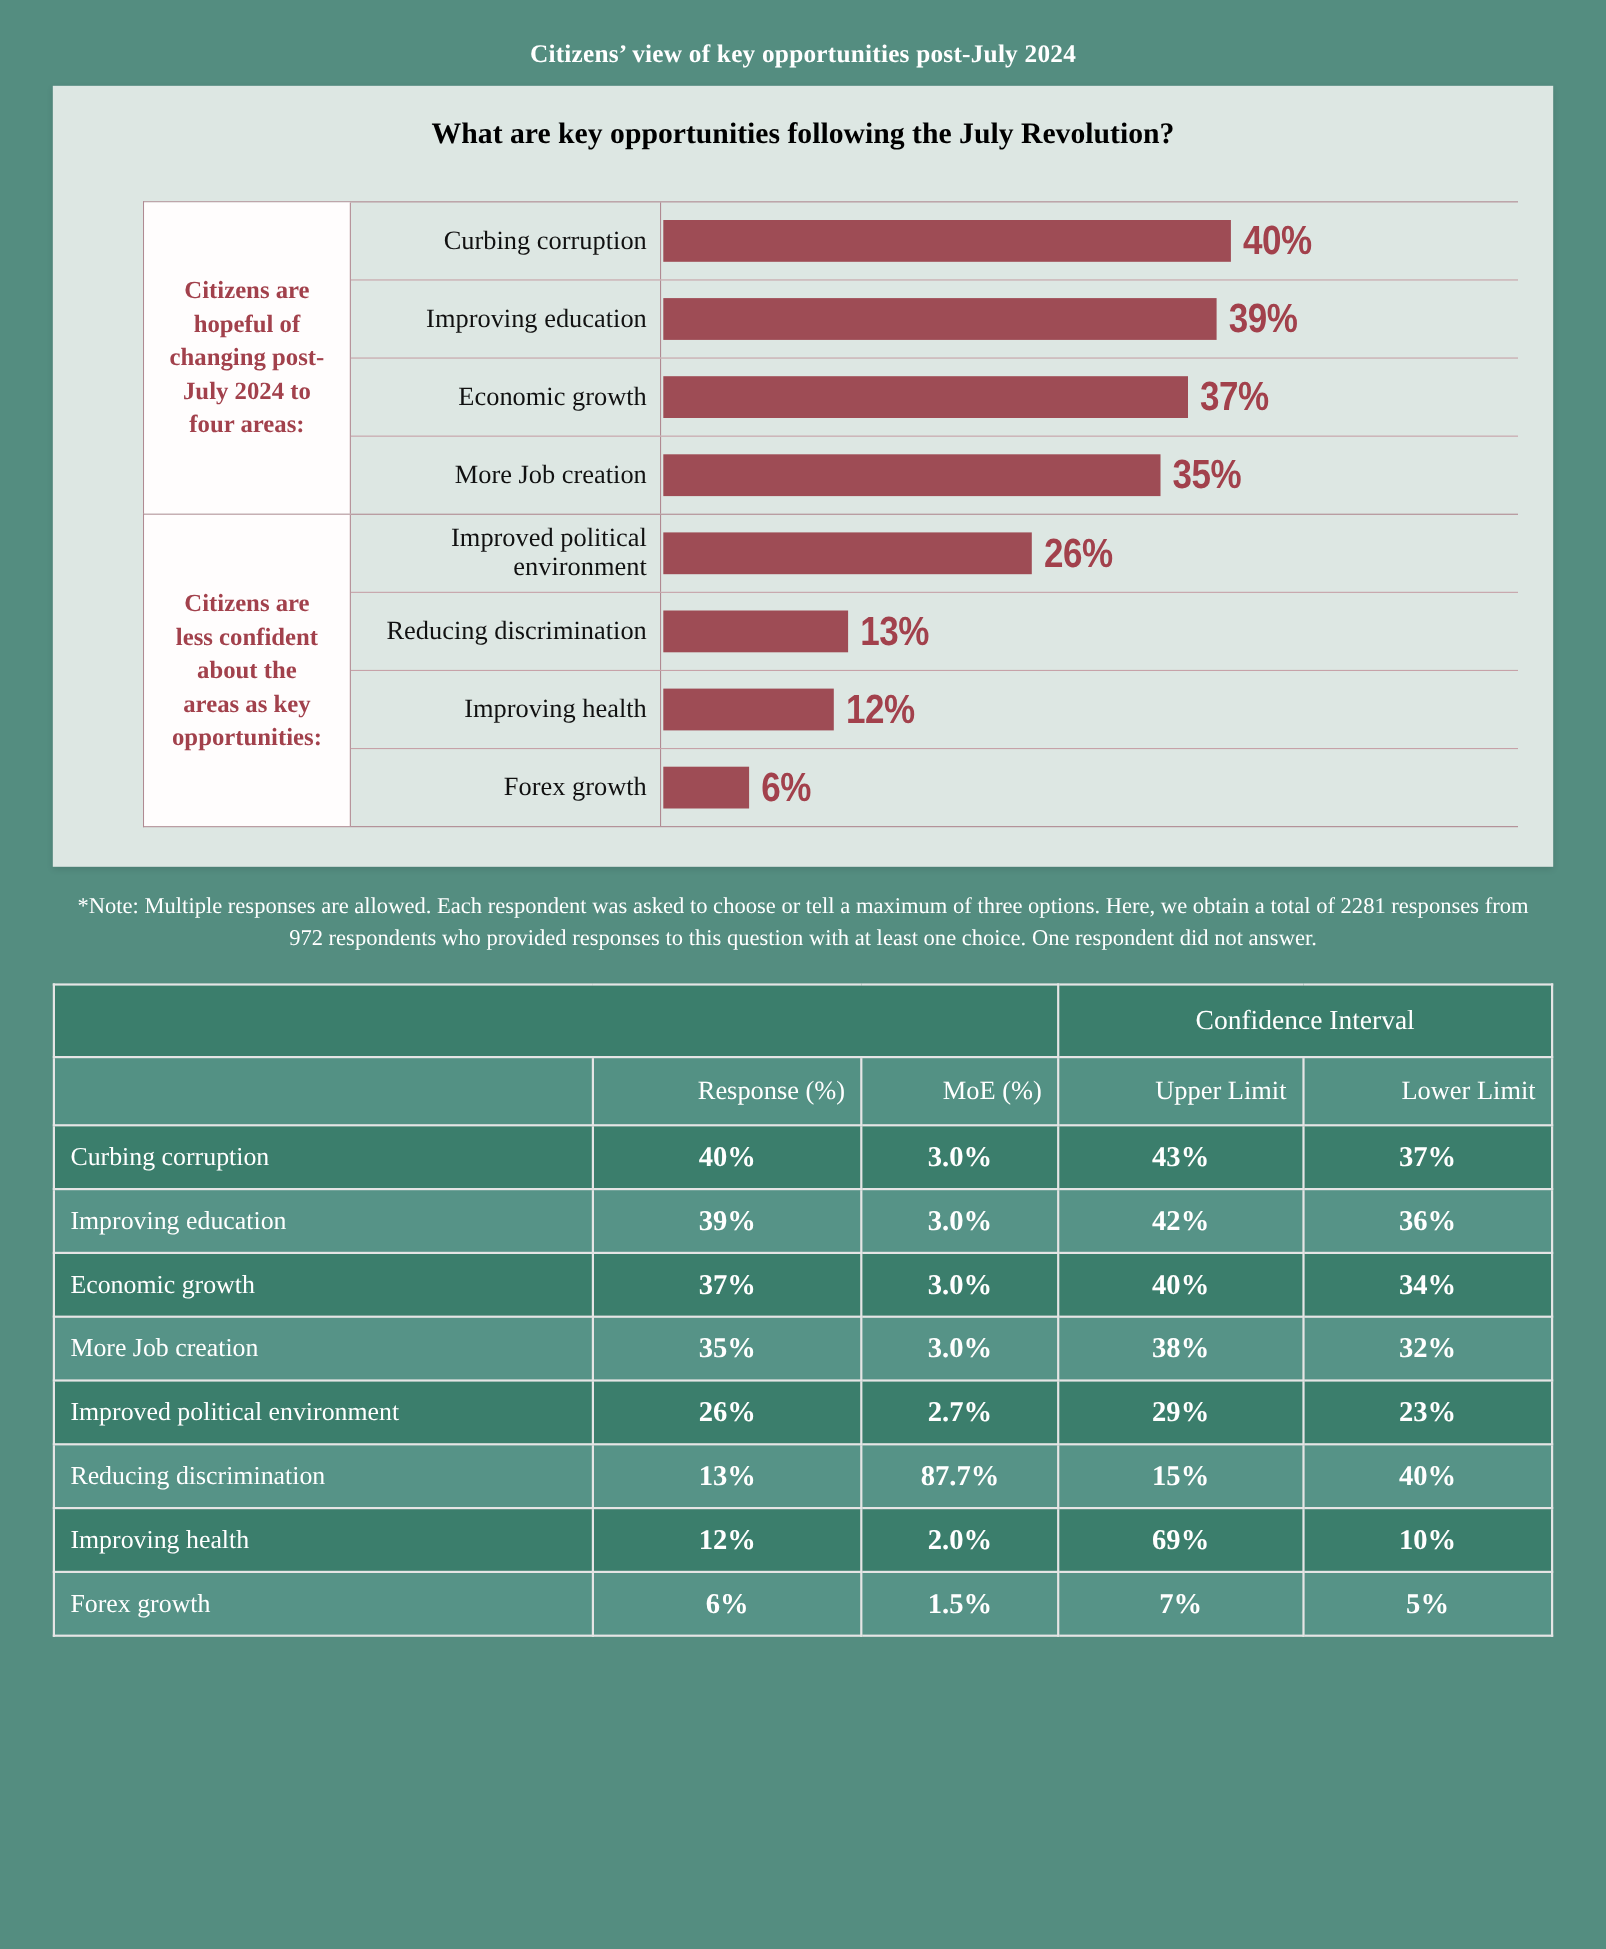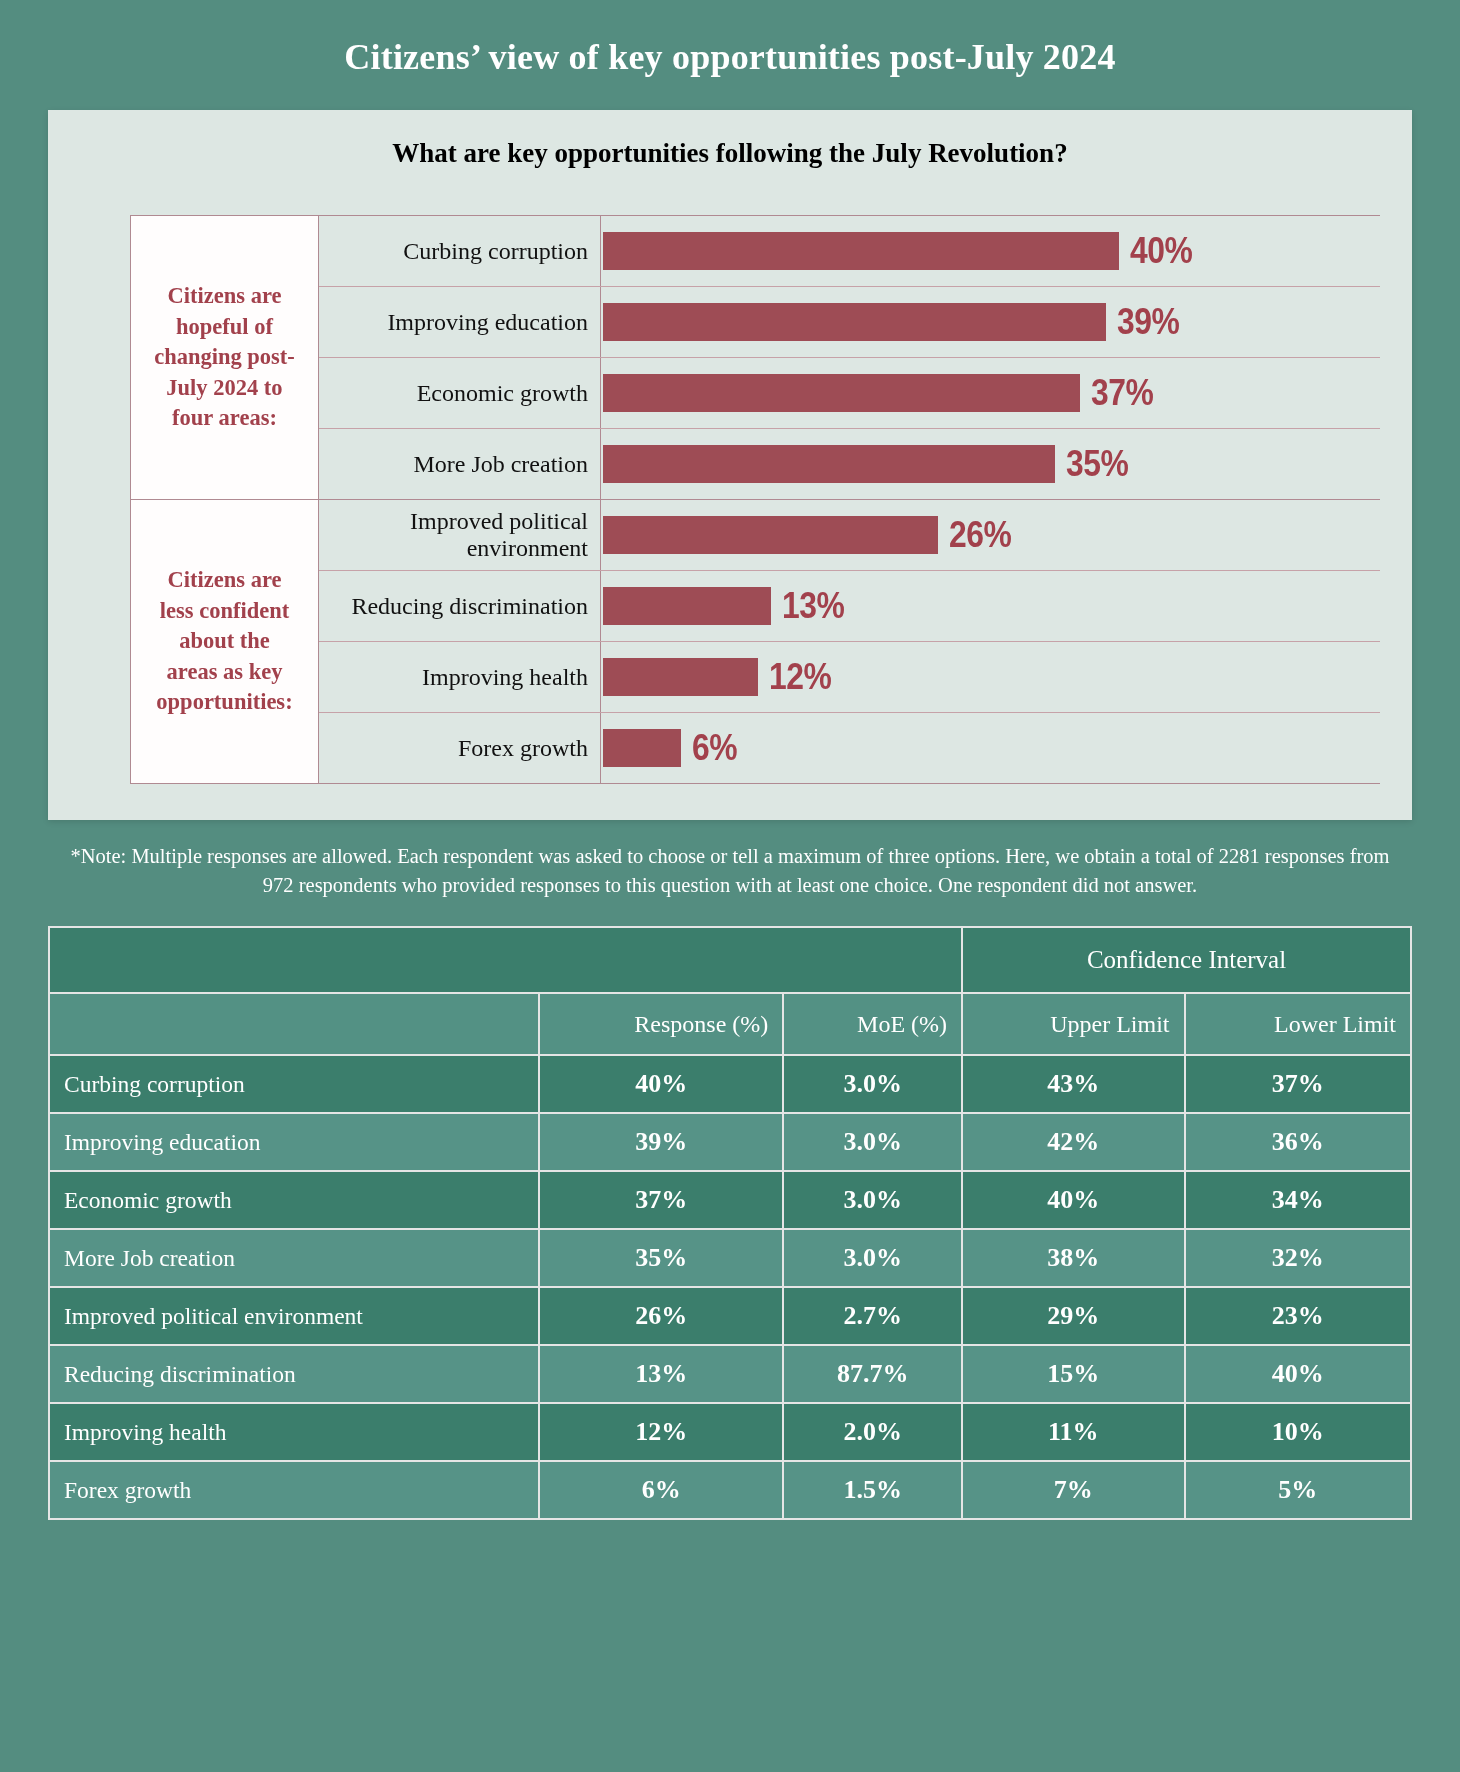--- a/index.html
+++ b/index.html
@@ -18,25 +18,25 @@
     width: 1460px;
     height: 1772px;
     position: relative;
     box-sizing: border-box;
   }
 
   
   .main-title {
     text-align: center;
     color: #ffffff;
-    font-size: 36px;
+    font-size: 23px;
     font-weight: bold;
     letter-spacing: 0.2px;
     padding-top: 36px;
-    padding-bottom: 32px;
+    padding-bottom: 16px;
     font-family: "Liberation Serif", "DejaVu Serif", serif;
   }
 
   
   .chart-card {
     position: relative;
     margin: 0 48px;
     background: #dde7e3;
     height: 710px;
     box-shadow: 0 2px 6px rgba(0,0,0,0.12);
@@ -347,21 +347,21 @@
             <td class="cat">Reducing discrimination</td>
             <td class="num">13%</td>
             <td class="num">87.7%</td>
             <td class="num">15%</td>
             <td class="num">40%</td>
           </tr>
           <tr class="odd">
             <td class="cat">Improving health</td>
             <td class="num">12%</td>
             <td class="num">2.0%</td>
-            <td class="num">11%</td>
+            <td class="num">69%</td>
             <td class="num">10%</td>
           </tr>
           <tr class="even">
             <td class="cat">Forex growth</td>
             <td class="num">6%</td>
             <td class="num">1.5%</td>
             <td class="num">7%</td>
             <td class="num">5%</td>
           </tr>
         </tbody>

